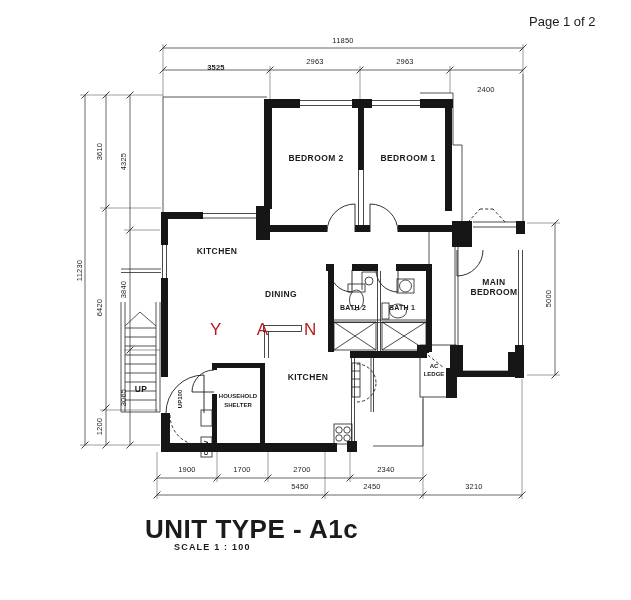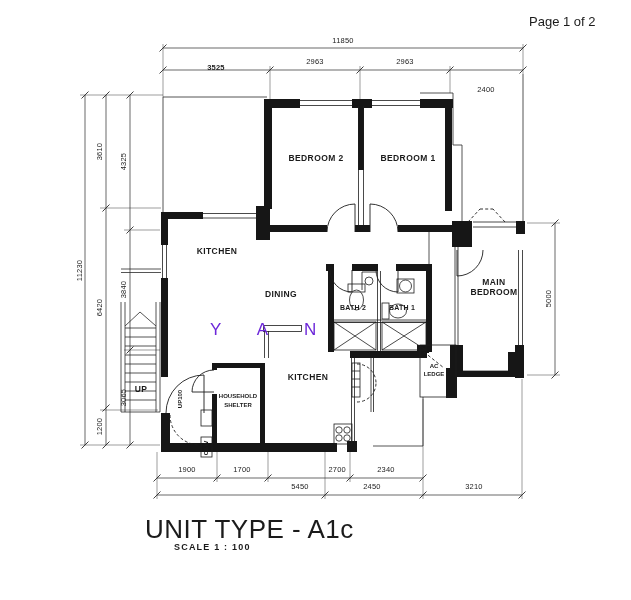--- a/index.html
+++ b/index.html
@@ -5,23 +5,23 @@
   html,body{margin:0;padding:0;background:#e8e8e8;}
   #sheet{position:relative;width:631px;height:600px;background:#ffffff;overflow:hidden;
          font-family:"Liberation Sans",sans-serif;color:#1b1b1b;}
   #plan-svg{position:absolute;left:0;top:0;}
   .lbl{position:absolute;text-align:center;font-weight:700;font-size:8.5px;letter-spacing:.4px;line-height:10px;white-space:nowrap;}
   .sm{font-size:7px;letter-spacing:.2px;}
   .xs{font-size:6px;letter-spacing:0;}
   .dim{position:absolute;text-align:center;font-weight:400;font-size:7.5px;letter-spacing:.2px;color:#222;white-space:nowrap;}
   .rot{transform:rotate(-90deg);transform-origin:center center;}
   #page-ind{position:absolute;left:529px;top:14px;font-size:13px;font-weight:400;}
-  #ttl{position:absolute;left:145px;top:514px;font-size:26px;font-weight:400;letter-spacing:.5px;white-space:nowrap;}
+  #ttl{position:absolute;left:145px;top:514px;font-size:26px;font-weight:700;letter-spacing:.5px;white-space:nowrap;}
   #scl{position:absolute;left:146px;top:542px;font-size:9px;font-weight:700;letter-spacing:1.2px;margin-left:28px;}
-  #wm{position:absolute;left:210px;top:320px;font-size:17px;color:#6d28d9;letter-spacing:16px;font-weight:400;}
+  #wm{position:absolute;left:210px;top:320px;font-size:17px;color:#b91c1c;letter-spacing:16px;font-weight:400;}
 </style>
 </head>
 <body>
 
 <div id="sheet">
 
   <svg id="plan-svg" width="631" height="600" viewBox="0 0 631 600">
 
     <g stroke="#2a2a2a" stroke-width="0.7" fill="none">
       <path d="M163,48H523 M163,70H523 M85,95V445 M106,95V445 M130,95V445 M555,223V375 M157,478H423 M157,495H522"></path>
@@ -192,21 +192,21 @@
   <div class="dim rot" style="left:77px;top:303px;width:44px;">6420</div>
   <div class="dim rot" style="left:77px;top:422px;width:44px;">1200</div>
   <div class="dim rot" style="left:101px;top:157px;width:44px;">4325</div>
   <div class="dim rot" style="left:101px;top:285px;width:44px;">3840</div>
   <div class="dim rot" style="left:101px;top:393px;width:44px;">3065</div>
 
   <div class="dim rot" style="left:526px;top:294px;width:44px;">5000</div>
 
   <div class="dim" style="left:162px;top:465px;width:50px;">1900</div>
   <div class="dim" style="left:217px;top:465px;width:50px;">1700</div>
-  <div class="dim" style="left:296px;top:465px;width:50px;text-align:right;">2700</div>
+  <div class="dim" style="left:277px;top:465px;width:50px;">2700</div>
   <div class="dim" style="left:361px;top:465px;width:50px;">2340</div>
   <div class="dim" style="left:275px;top:482px;width:50px;">5450</div>
   <div class="dim" style="left:347px;top:482px;width:50px;">2450</div>
   <div class="dim" style="left:449px;top:482px;width:50px;">3210</div>
 
   <div id="ttl">UNIT TYPE - A1c</div>
   <div id="scl">SCALE  1 : 100</div>
 </div>
 
 </body></html>

